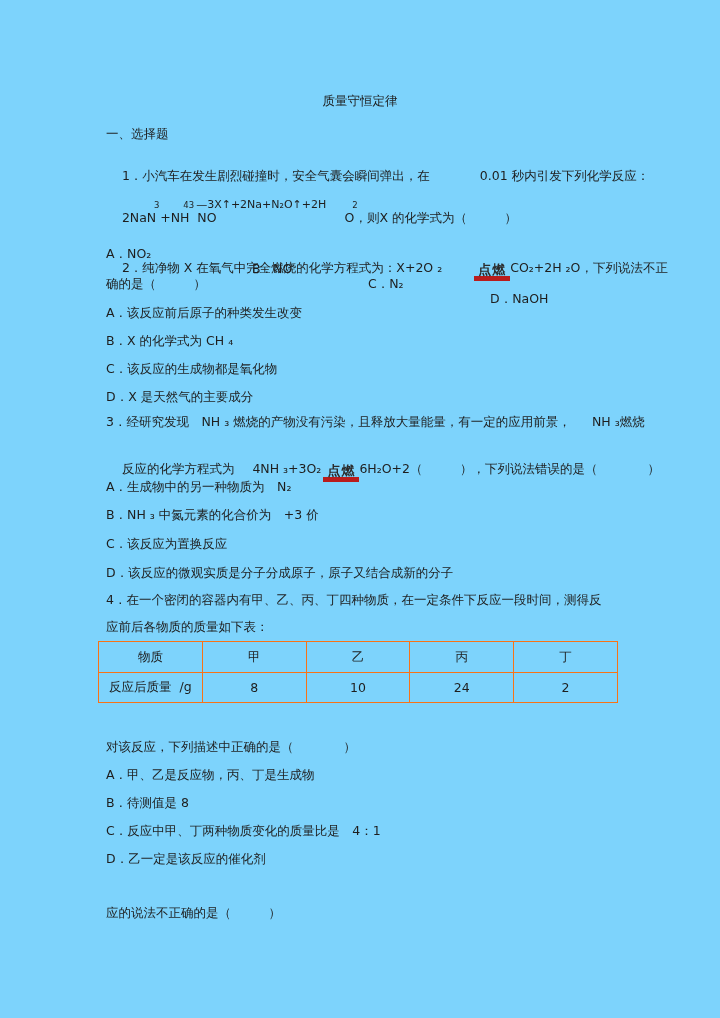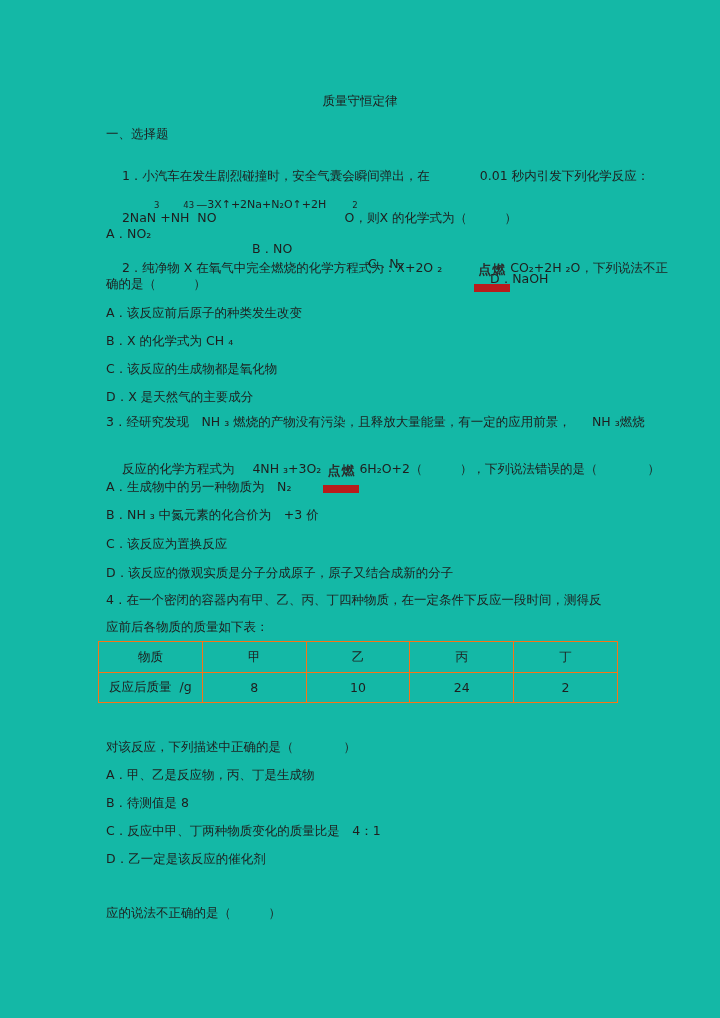--- a/index.html
+++ b/index.html
@@ -1,31 +1,31 @@
 <!DOCTYPE html>
 <html><head>
 <meta charset="utf-8">
 <style>
   html,body { margin:0; padding:0; background:#ffffff; }
   .page {
-    position:relative; width:720px; height:1018px; background:#14b8a6;
+    position:relative; width:720px; height:1018px; background:#7dd3fc;
     font-family:"DejaVu Sans", sans-serif; font-size:12.5px; color:#1e1e1e;
     overflow:hidden;
   }
   .line { position:absolute; left:106px; white-space:pre; line-height:15px; }
   .center { left:0; width:720px; text-align:center; }
   .sub  { font-size:8.5px; }
   .eqsmall { font-size:11px; }
   
   .cond {
-    display:inline-block; border-bottom:8px solid #b91c1c;
-    padding:0 4px 8px 4px; line-height:13px; vertical-align:-2px;text-align:center;
+    display:inline-block; border-bottom:5px solid #b91c1c;
+    padding:0 4px 0 4px; line-height:13px; vertical-align:-2px;text-align:center;
   }
   .cond-t { font-size:13px; font-weight:700; letter-spacing:1px; color:#2b2b2b; }
-  .opt { position:absolute; white-space:pre; }
+  .opt { position:absolute; white-space:pre;margin-top:20px; }
   .mtable {
     position:absolute; top:641px; left:98px; width:520px;
     border-collapse:collapse; table-layout:fixed;
   }
   .mtable td {
     border:1px solid #f97316; text-align:center; vertical-align:middle;
     height:29px; padding:0; font-size:12.5px; color:#1e1e1e; white-space:pre;
   }
   .mtable tr.hdr td { height:30px; }
 </style>

